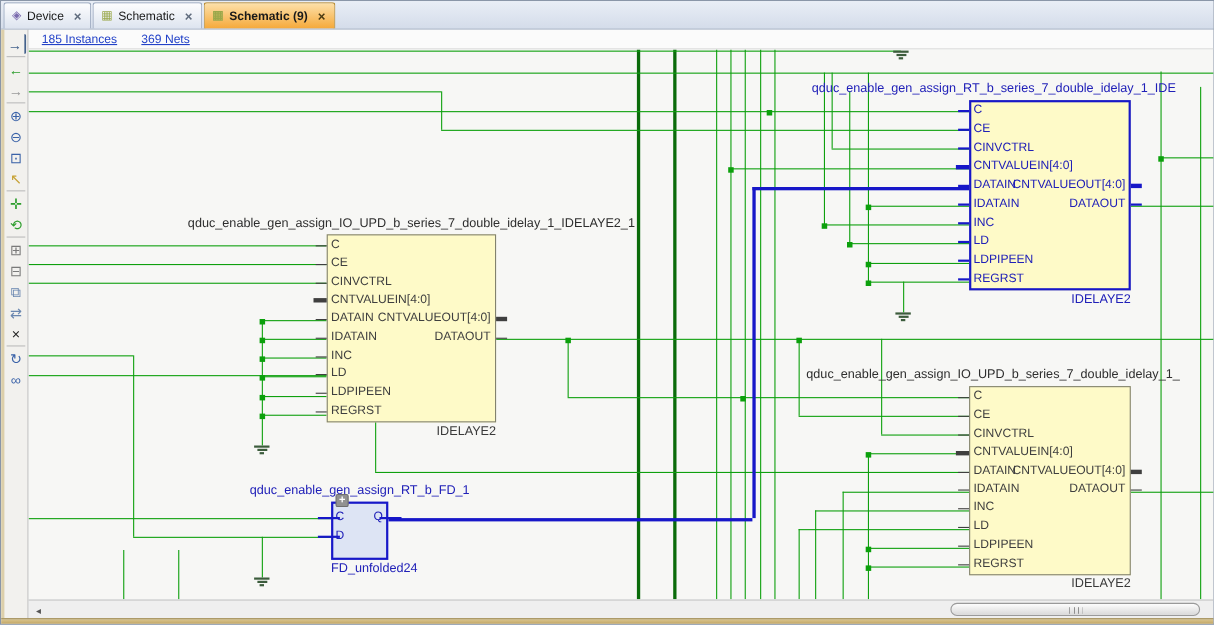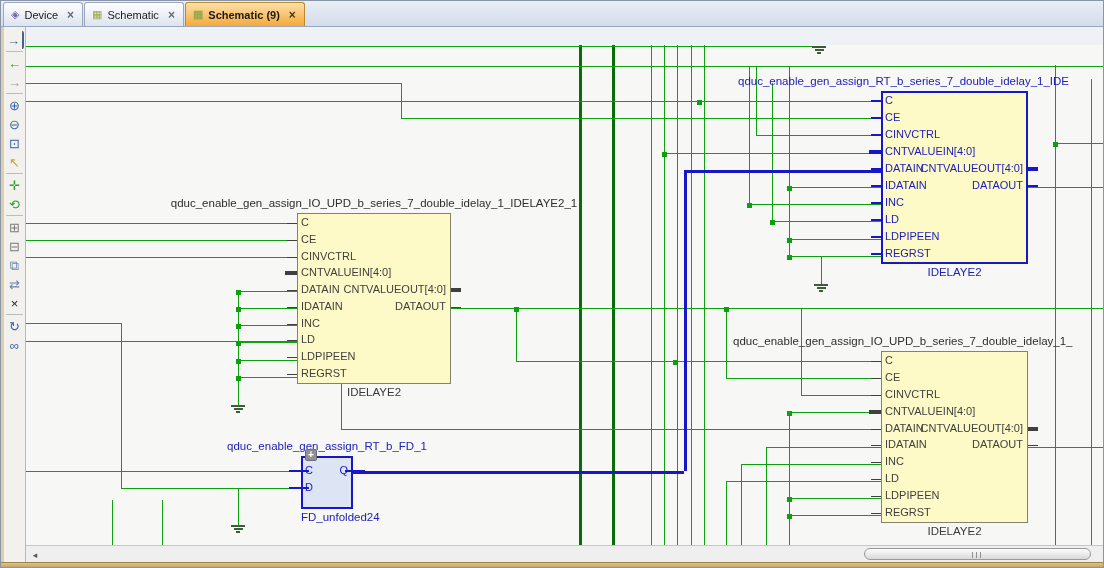--- a/index.html
+++ b/index.html
@@ -37,21 +37,21 @@
   .wire.b { background:#1717c8; }
   .dot { position:absolute; width:5px; height:5px; background:#0ca00c; }
   .gnd div { position:absolute; background:#3c5c3c; height:2px; }
 
   .blk { position:absolute; }
   .blk .box { position:absolute; background:#fefac8; border:1px solid #82826e; }
   .blk.sel .box { border:2px solid #1717c8; }
   .blk.fd .box { background:#dde4f4; }
   .blk .title { position:absolute; font-size:11.5px; color:#2e2e2e; white-space:nowrap; }
   .blk.sel .title { color:#2020b8; }
-  .blk .tlabel { position:absolute; font-size:11.5px; color:#3a3a3a; text-align:center; white-space:nowrap; }
+  .blk .tlabel { position:absolute; font-size:11.5px; color:#3a3a3a; text-align:right; white-space:nowrap; }
   .blk.sel .tlabel { color:#2020b8; }
   .port-label { position:absolute; font-size:11px; color:#3f3f3f; white-space:nowrap; }
   .blk.sel .port-label { color:#2020b8; }
   .stub { position:absolute; background:#3f3f3f; }
   .blk.sel .stub { background:#1717c8; }
   .badge { position:absolute; width:12px; height:12px; background:#919191; border:1px solid #6e6e6e;
     border-radius:2px; color:#fff; font-size:10px; font-weight:bold; text-align:center; line-height:10px; }
 
   
   #hscroll { position:absolute; left:25px; top:544px; width:1079px; height:17px; background:#efefef; border-top:1px solid #c6c6c6; }
@@ -101,20 +101,24 @@
       <div class="tsep"></div>
       <div class="tbtn" style="color: rgb(122, 122, 122);">⊞</div>
       <div class="tbtn" style="color: rgb(122, 122, 122);">⊟</div>
       <div class="tbtn" style="color: rgb(106, 135, 176);">⧉</div>
       <div class="tbtn" style="color: rgb(106, 135, 176);">⇄</div>
       <div class="tbtn" style="color: rgb(34, 34, 34);">×</div>
       <div class="tsep"></div>
       <div class="tbtn" style="color: rgb(58, 98, 168);">↻</div>
       <div class="tbtn" style="color: rgb(58, 98, 168);">∞</div>
     </div>
+  <div id="linksbar">
+    <a href="#">185 Instances</a>
+    <a href="#">369 Nets</a>
+  </div>
   <div id="canvas">
       <div class="wire T" style="left: 553px; top: 0px; width: 3px; height: 500px;"></div>
       <div class="wire T" style="left: 586px; top: 0px; width: 3px; height: 500px;"></div>
       <div class="wire t" style="left: 625px; top: 0px; width: 1px; height: 500px;"></div>
       <div class="wire t" style="left: 638px; top: 0px; width: 1px; height: 500px;"></div>
       <div class="wire t" style="left: 651px; top: 0px; width: 1px; height: 500px;"></div>
       <div class="wire t" style="left: 665px; top: 0px; width: 1px; height: 500px;"></div>
       <div class="wire t" style="left: 678px; top: 0px; width: 1px; height: 500px;"></div>
       <div class="wire t" style="left: 1029px; top: 20px; width: 1px; height: 480px;"></div>
       <div class="wire t" style="left: 1065px; top: 34px; width: 1px; height: 466px;"></div>

